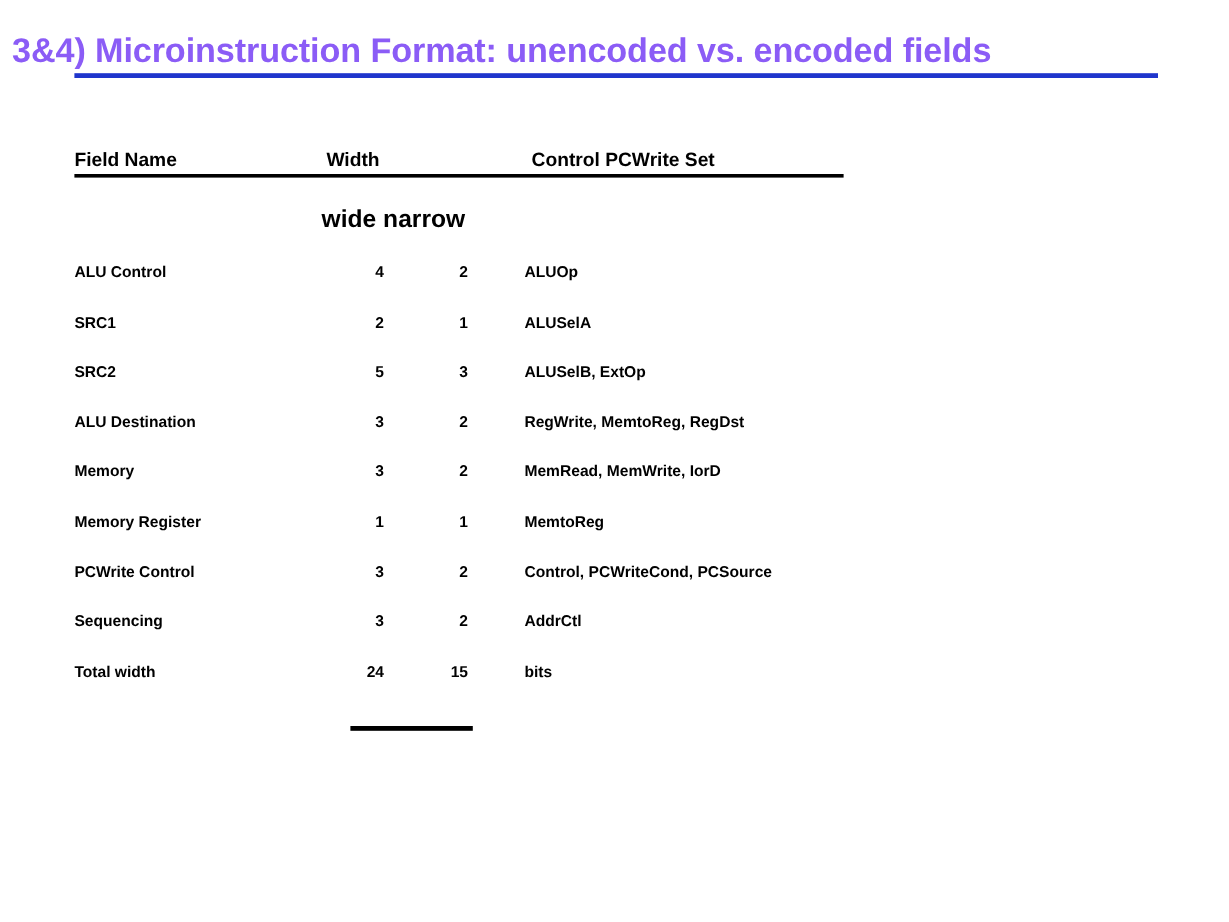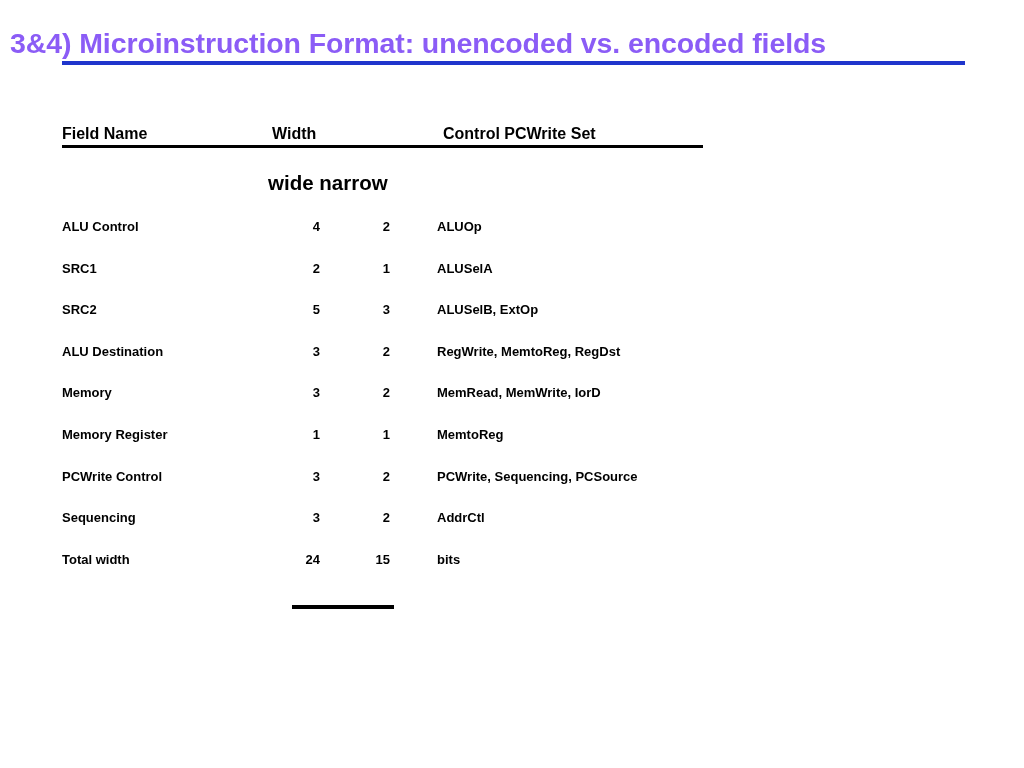--- a/index.html
+++ b/index.html
@@ -168,21 +168,21 @@
         <div class="row" style="top: 418px;">
           <span class="cell c-name">Memory Register</span>
           <span class="cell c-wide">1</span>
           <span class="cell c-narrow">1</span>
           <span class="cell c-sig">MemtoReg</span>
         </div>
         <div class="row" style="top: 459.6px;">
           <span class="cell c-name">PCWrite Control</span>
           <span class="cell c-wide">3</span>
           <span class="cell c-narrow">2</span>
-          <span class="cell c-sig">PCWrite, Sequencing, PCSource</span>
+          <span class="cell c-sig">Control, PCWriteCond, PCSource</span>
         </div>
         <div class="row" style="top: 501.2px;">
           <span class="cell c-name">Sequencing</span>
           <span class="cell c-wide">3</span>
           <span class="cell c-narrow">2</span>
           <span class="cell c-sig">AddrCtl</span>
         </div>
         <div class="row" style="top: 542.8px;">
           <span class="cell c-name">Total width</span>
           <span class="cell c-wide">24</span>

